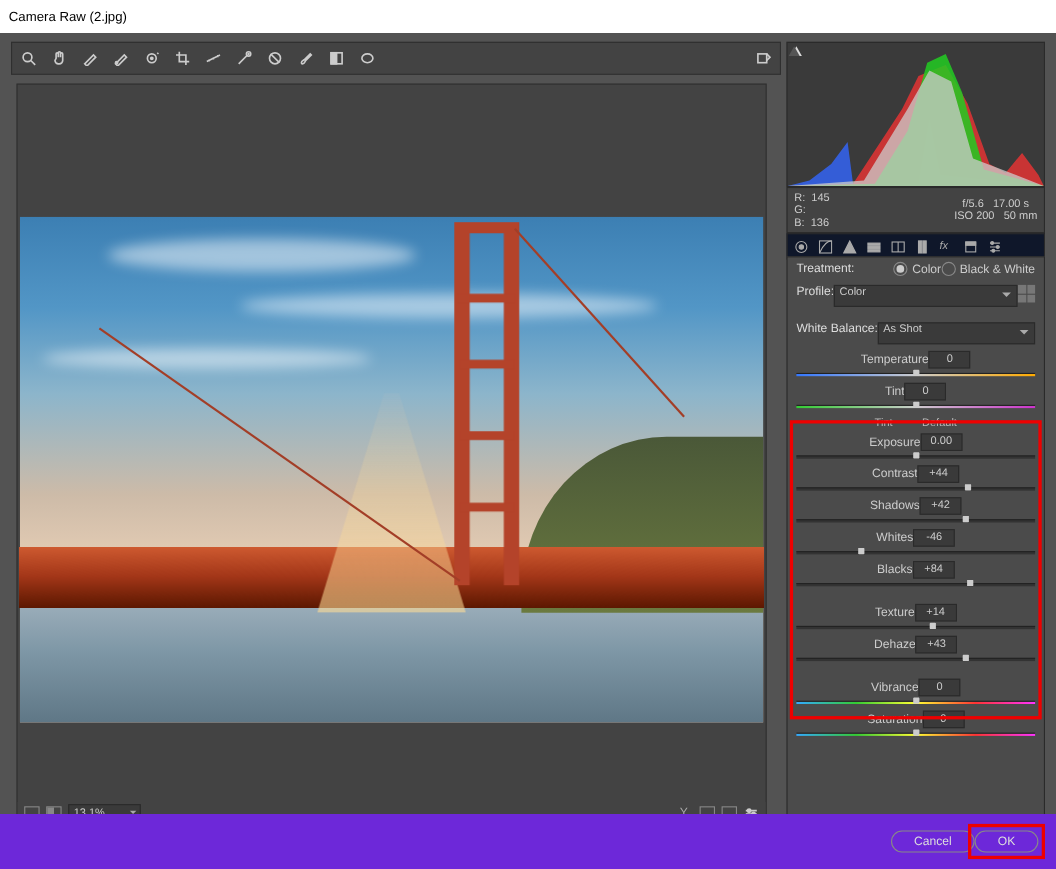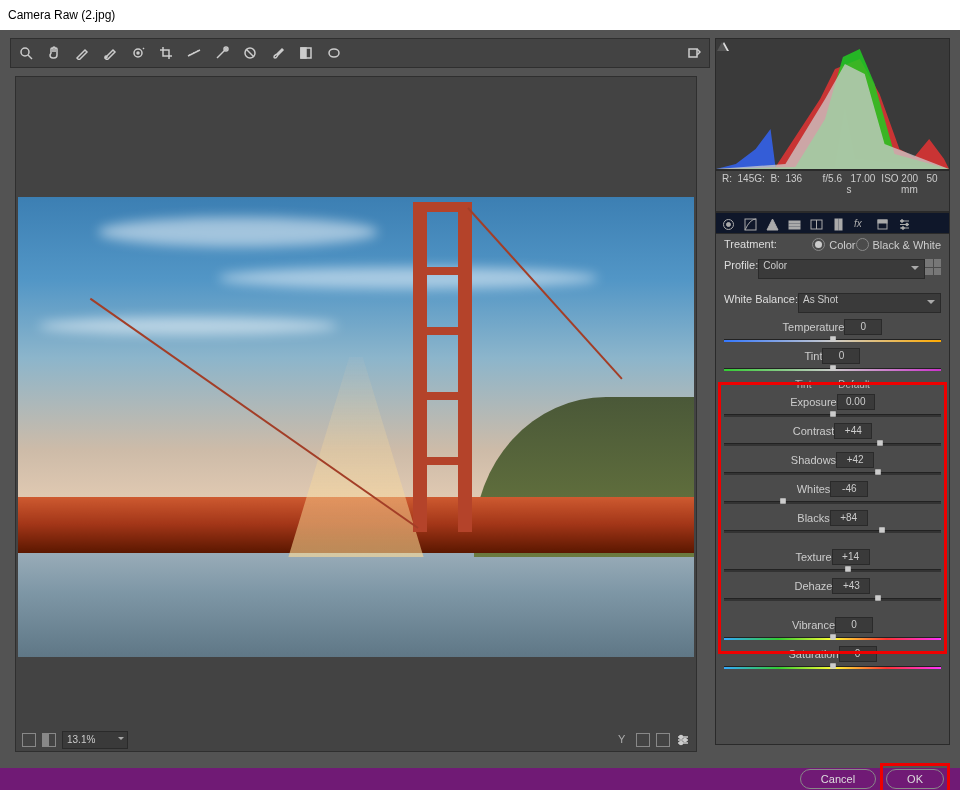--- a/index.html
+++ b/index.html
@@ -19,21 +19,21 @@
   .water{position:absolute;left:0;bottom:0;width:100%;height:130px;background:linear-gradient(to bottom,#aab9c4,#7e97a6,#5f7786)}
   .deck{position:absolute;bottom:100px;left:0;width:100%;height:60px;background:linear-gradient(to bottom,#ce5a30,#a33618,#5b1700);transform:perspective(400px) rotateX(30deg);transform-origin:top}
   .road{position:absolute;bottom:100px;left:40%;width:20%;height:200px;background:linear-gradient(to bottom,rgba(200,200,200,0.1),rgba(255,220,150,0.6));clip-path:polygon(45% 0,55% 0,100% 100%,0 100%)}
   .status{position:absolute;bottom:0;left:0;right:0;height:22px;background:#434343;display:flex;align-items:center;gap:6px;padding:0 6px}
   .status .sq{width:12px;height:12px;border:1px solid #888}
   .status-right{margin-left:auto;display:flex;gap:6px}
   .panel{position:absolute;top:8px;right:10px;width:235px;bottom:45px}
   .histo{height:130px;background:#3a3a3a;border:1px solid #2a2a2a;position:relative;overflow:hidden}
   .histo svg{position:absolute;bottom:0;left:0;width:100%;height:100%}
   .info{height:36px;background:#434343;border:1px solid #2a2a2a;display:flex;font-size:10px;padding:2px 6px;gap:20px}
-  .info-col{display:flex;justify-content:center;line-height:11px}
+  .info-col{display:flex;flex-direction:column;justify-content:center;line-height:11px}
   .tabs{height:22px;background:#0f172a;border:1px solid #2a2a2a;display:flex;align-items:center;gap:9px;padding:0 6px}
   .tab-ic{width:13px;height:13px}
   .tab-ic svg{width:13px;height:13px;fill:#aaa;stroke:#aaa}
   .scroll{position:absolute;top:195px;left:0;right:0;bottom:0;background:#4b4b4b;border:1px solid #2a2a2a;overflow:hidden}
   .phead{height:18px;line-height:18px;text-align:center;background:#434343;font-size:11px;position:relative}
   .menu-ic{position:absolute;right:4px;top:4px;width:12px;height:8px;display:flex;flex-direction:column;justify-content:space-between}
   .menu-ic span{height:1px;background:#999}
   .row{display:flex;padding:4px 8px;gap:0}
   .row label{flex:0 0 auto;color:#ddd}
   .radio{display:flex;align-items:center;gap:4px}
@@ -48,21 +48,21 @@
   .sval{width:36px;height:14px;background:#3a3a3a;border:1px solid #2a2a2a;text-align:center;font-size:10px;line-height:14px}
   .track{position:relative;height:8px;margin-bottom:4px}
   .track-line{position:absolute;top:3px;left:0;right:0;height:2px;background:#333;border-top:1px solid #222}
   .track-line.rainbow{background:linear-gradient(to right,#3af,#3c3,#ff3,#f33,#f3f)}
   .track-line.temp{background:linear-gradient(to right,#37f,#ccc,#fa0)}
   .track-line.tint{background:linear-gradient(to right,#3c3,#ccc,#c3c)}
   .thumb{position:absolute;top:-1px;width:8px;height:8px;background:#ccc;transform:translateX(-50%) rotate(45deg);clip-path:polygon(50% 0,100% 50%,50% 100%,0 50%)}
   .links{text-align:center;font-size:10px;color:#bbb;padding:2px}
   .links span{margin:0 12px;cursor:pointer}
   .hl-box{position:absolute;border:3px solid #e00;pointer-events:none}
-  .bottom{position:absolute;bottom:0;left:0;right:0;height:22px;background:#701a75;display:flex;align-items:center;justify-content:flex-end;gap:10px;padding-right:16px}
+  .bottom{position:absolute;bottom:0;left:0;right:0;height:50px;background:#6d28d9;display:flex;align-items:center;justify-content:flex-end;padding-right:16px}
   .btn{padding:3px 20px;border:1px solid #888;border-radius:12px;background:transparent;color:#ddd;font-size:11px;cursor:pointer}
   .zoom-sel{width:56px;height:16px;background:#3a3a3a;border:1px solid #2a2a2a;font-size:10px;line-height:16px;padding:0 4px;position:relative}
   .zoom-sel::after{content:"";position:absolute;right:3px;top:5px;border:3px solid transparent;border-top-color:#aaa}
 </style>
 </head>
 <body>
 
 <div class="titlebar">Camera Raw (2.jpg)</div>
 
 <div class="window">

